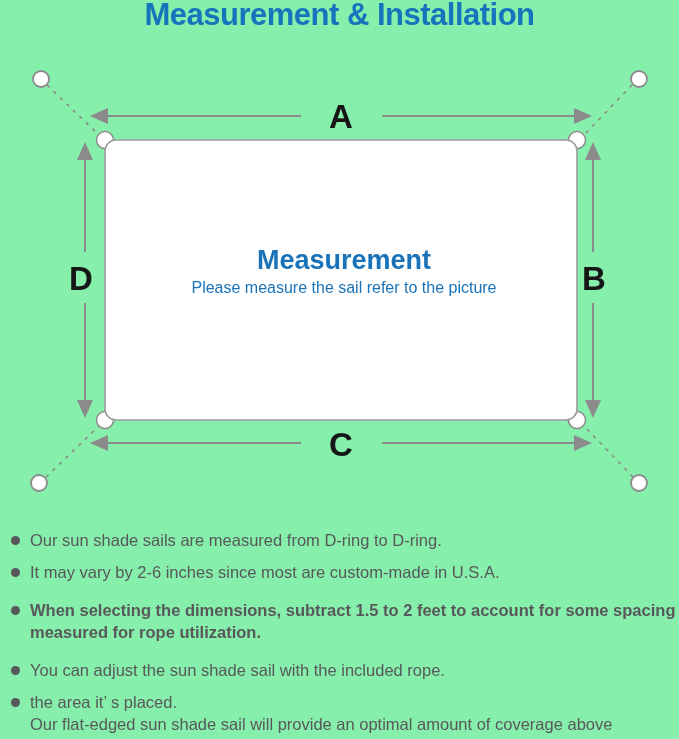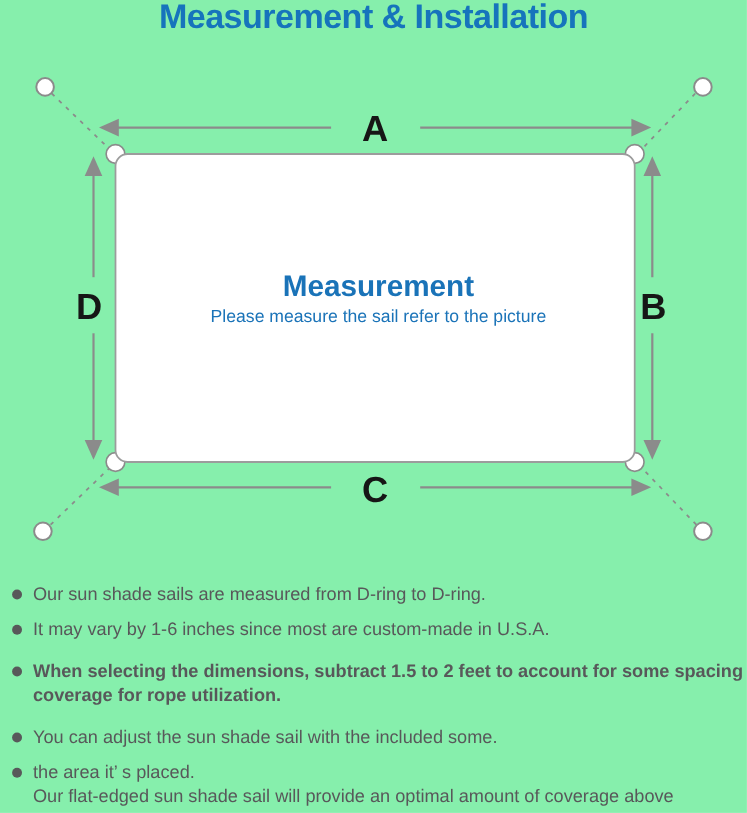--- a/index.html
+++ b/index.html
@@ -135,30 +135,30 @@
     <text class="csub" x="344" y="293">Please measure the sail refer to the picture</text>
   </svg>
 
   <ul class="notes">
     <li>
       <span class="dot"></span>
       <span class="note-line">Our sun shade sails are measured from D-ring to D-ring.</span>
     </li>
     <li>
       <span class="dot"></span>
-      <span class="note-line">It may vary by 1-6 inches since most are custom-made in U.S.A.</span>
+      <span class="note-line">It may vary by 2-6 inches since most are custom-made in U.S.A.</span>
     </li>
     <li>
       <span class="dot"></span>
       <span class="note-line">When selecting the dimensions, subtract 1.5 to 2 feet to account for some spacing</span>
-      <span class="note-line">coverage for rope utilization.</span>
+      <span class="note-line">measured for rope utilization.</span>
     </li>
     <li>
       <span class="dot"></span>
-      <span class="note-line">You can adjust the sun shade sail with the included some.</span>
+      <span class="note-line">You can adjust the sun shade sail with the included rope.</span>
     </li>
     <li>
       <span class="dot"></span>
       <span class="note-line">the area it’ s placed.</span>
       <span class="note-line">Our flat-edged sun shade sail will provide an optimal amount of coverage above</span>
     </li>
   </ul>
 
 </div>
 

